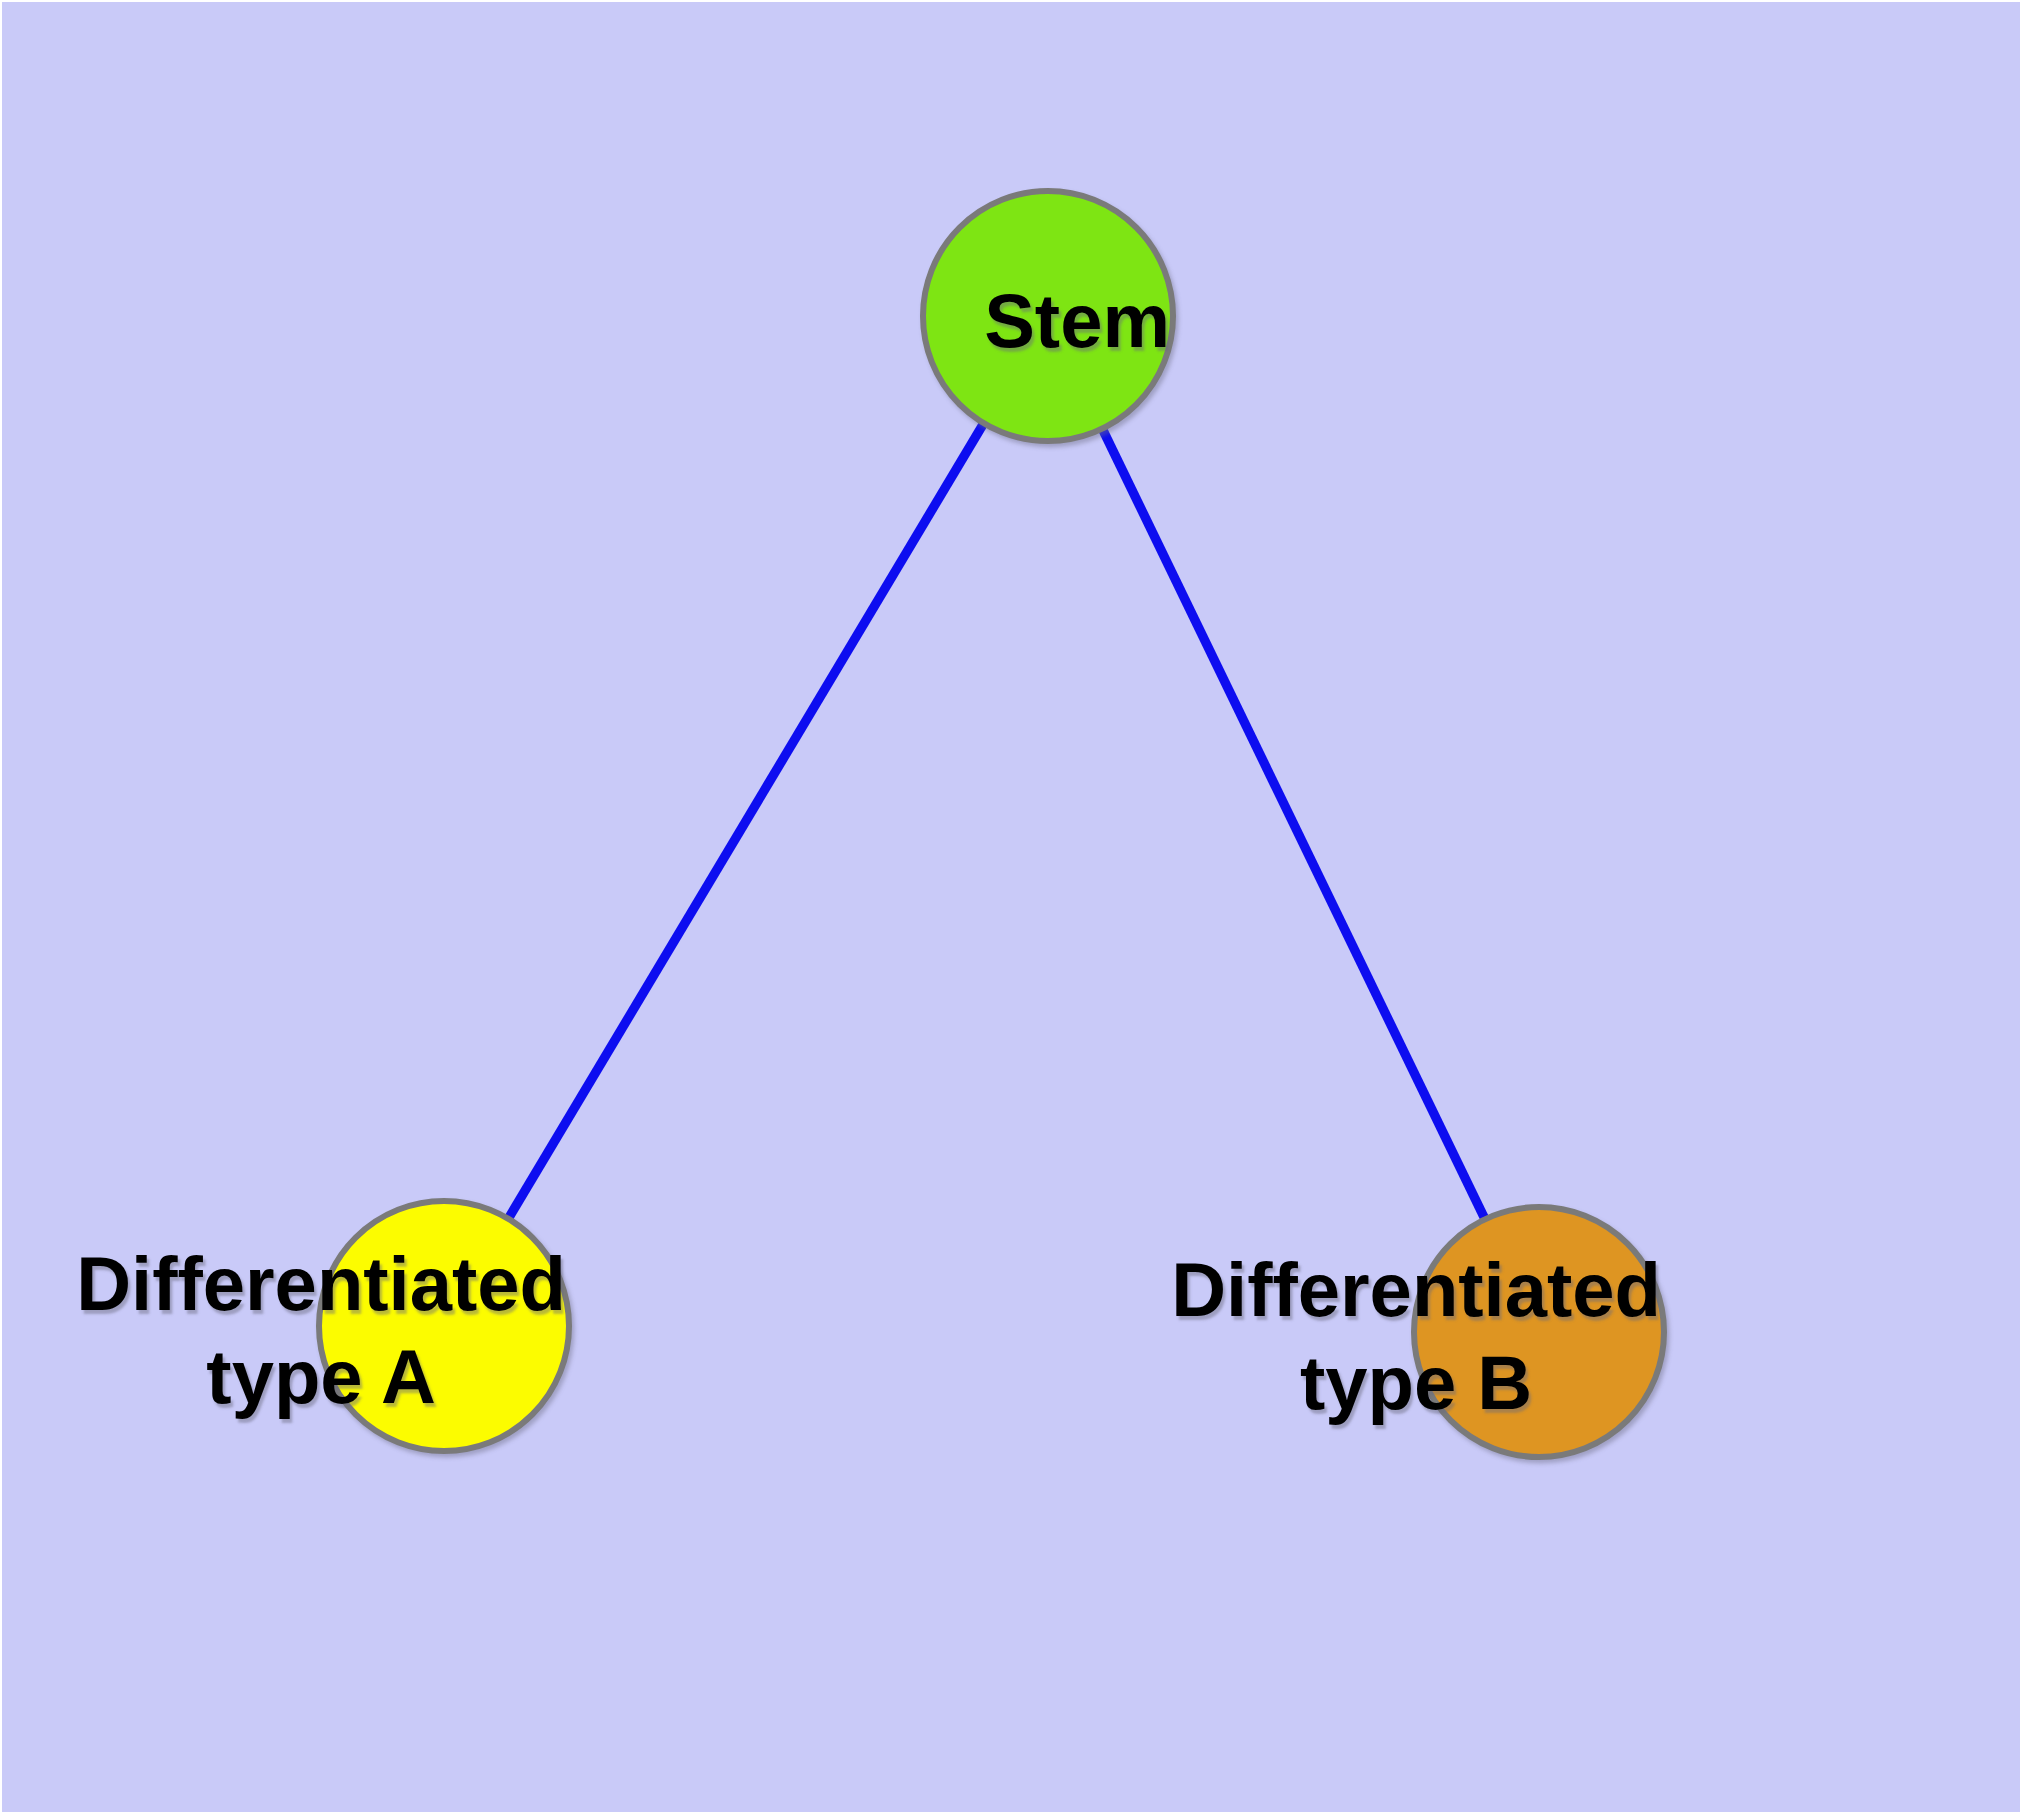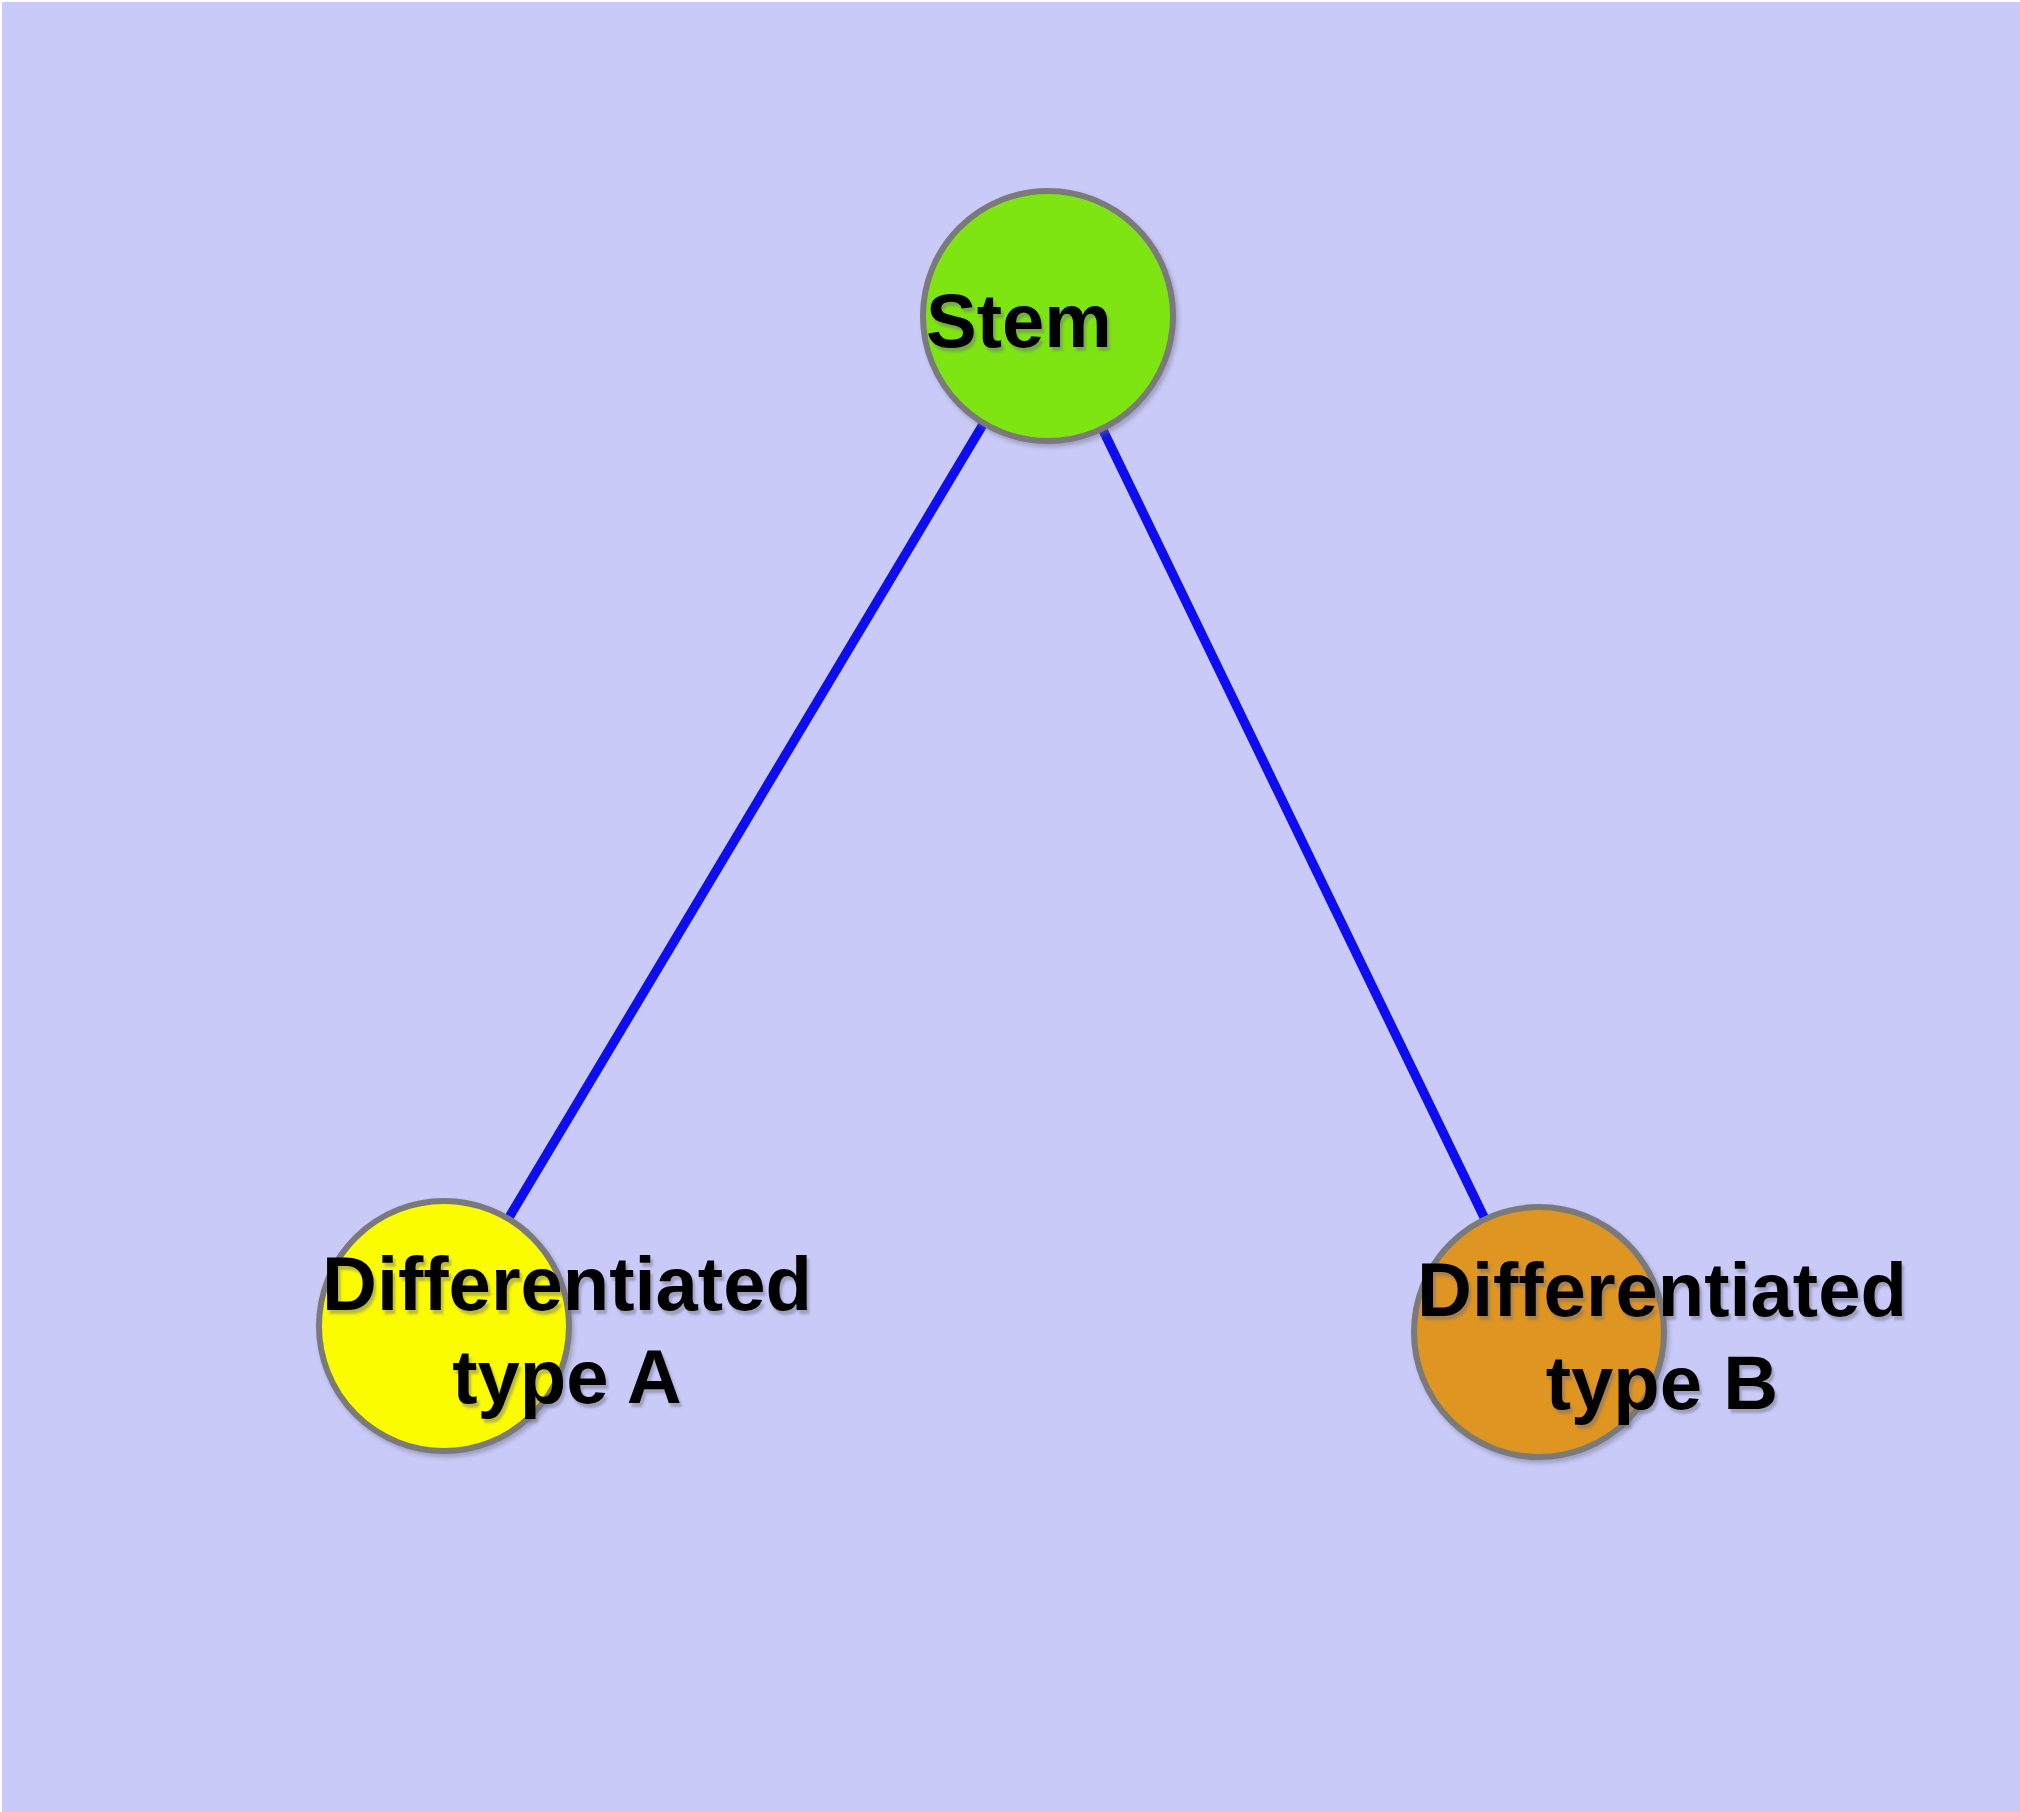--- a/index.html
+++ b/index.html
@@ -28,21 +28,21 @@
     stroke-linecap: butt;
   }
   .node {
     position: absolute;
     z-index: 2;
     box-sizing: border-box;
     border: 6.8px solid #7a7a7a;
     border-radius: 50%;
     display: flex;
     align-items: center;
-    justify-content: flex-start;
+    justify-content: flex-end;
     overflow: visible;
     box-shadow: 2.5px 3.4px 4.2px rgba(110, 110, 135, 0.45);
   }
   .node-label {
     flex: none;
     white-space: pre-line;
     text-align: center;
     color: #000000;
     font-size: 76px;
     font-weight: bold;

